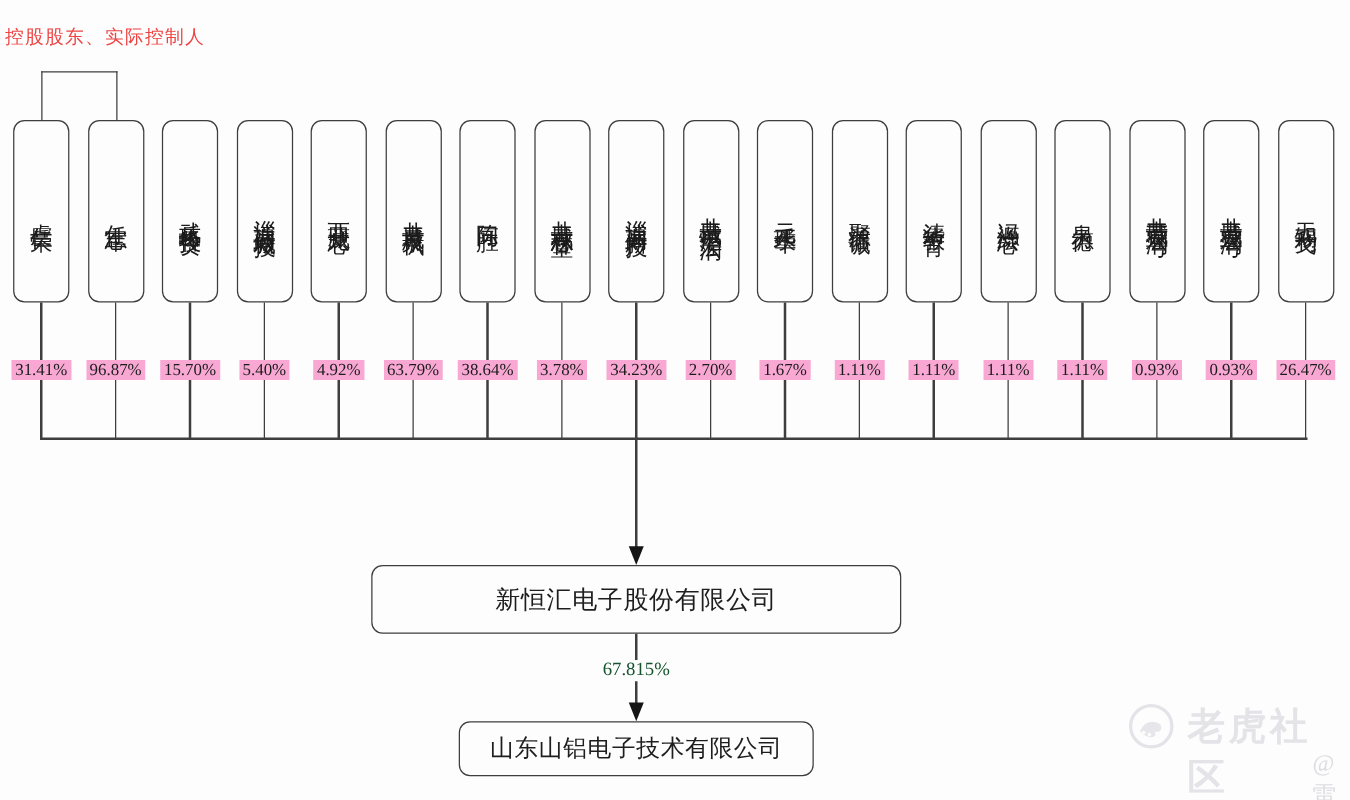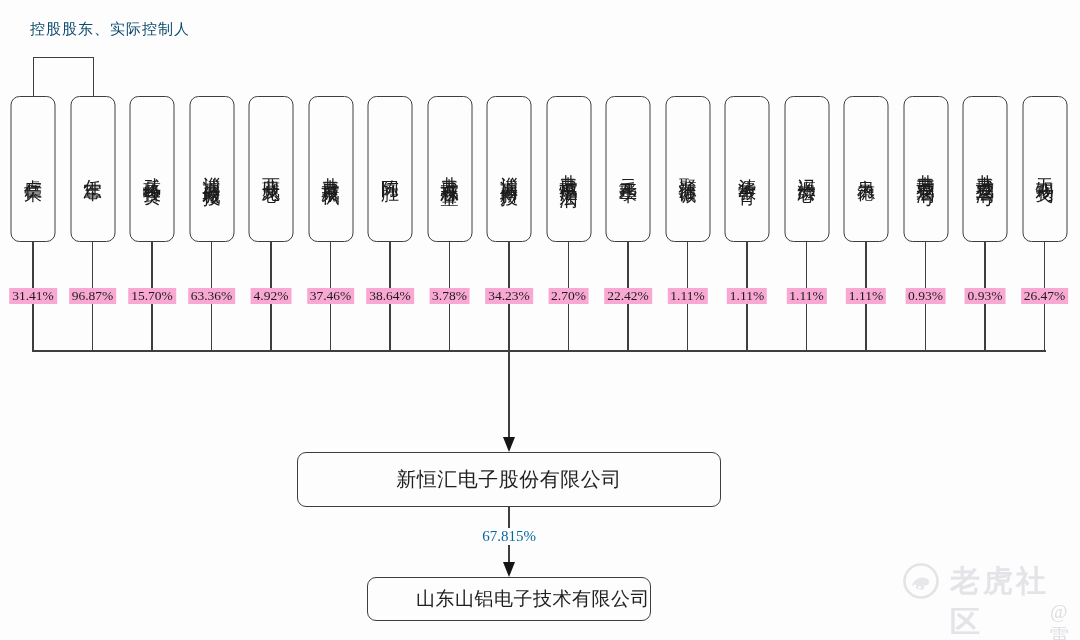--- a/index.html
+++ b/index.html
@@ -1,21 +1,21 @@
 <!DOCTYPE html>
 <html><head>
 <meta charset="utf-8">
 <style>
   html,body{margin:0;padding:0;background:#fdfdfd;}
   #canvas{
     position:relative;width:1080px;height:640px;background:#fdfdfd;overflow:hidden;
     font-family:"Liberation Serif","DejaVu Serif",serif;color:#1e1e1e;
   }
   
-  .top-label{position:absolute;left:30px;top:20px;font-size:15px;letter-spacing:1px;color:#0c4a6e;}
+  .top-label{position:absolute;left:4px;top:20px;font-size:15px;letter-spacing:1px;color:#ef4444;}
   
   .bracket{position:absolute;left:33px;top:57px;width:59px;height:41px;
     border:1.6px solid #3e3e3e;border-bottom:none;}
   
   .sh-group{position:absolute;top:0;width:0;height:100%;}
   .sh-box{position:absolute;left:0;top:96px;width:45px;height:146px;transform:translateX(-50%);
     box-sizing:border-box;border:1.6px solid #3e3e3e;border-radius:9px;background:#fdfdfd;
     display:flex;align-items:center;justify-content:center;z-index:2;}
   .sh-name{writing-mode:vertical-rl;text-orientation:upright;font-size:18px;line-height:1;
     letter-spacing:2.5px;color:#1b1b1b;}
@@ -26,27 +26,27 @@
   .bus-line{position:absolute;left:32px;top:350px;width:1014px;height:1.6px;background:#3e3e3e;}
   .v-line{position:absolute;width:1.6px;background:#3e3e3e;}
   .down1{left:508.2px;top:350px;height:89px;}
   .down2{left:508.2px;top:507px;height:56px;}
   .arrowhead{position:absolute;width:0;height:0;
     border-left:6px solid transparent;border-right:6px solid transparent;
     border-top:15px solid #151515;}
   .arrow1{left:503px;top:437px;}
   .arrow2{left:503px;top:562px;}
   .mid-pct{position:absolute;left:509px;top:528px;transform:translateX(-50%);z-index:3;
-    background:#fdfdfd;padding:0 4px;font-size:15px;color:#0369a1;white-space:nowrap;}
+    background:#fdfdfd;padding:0 4px;font-size:15px;color:#14532d;white-space:nowrap;}
   
   .company-box{position:absolute;box-sizing:border-box;border:1.6px solid #3e3e3e;border-radius:9px;
     background:#fdfdfd;display:flex;align-items:center;justify-content:center;z-index:2;}
   .issuer-box{left:297px;top:452px;width:424px;height:55px;}
   .issuer-box .company-name{font-size:20px;letter-spacing:0.5px;}
-  .subsidiary-box{left:367px;top:577px;width:284px;height:44px;justify-content:flex-end;}
+  .subsidiary-box{left:367px;top:577px;width:284px;height:44px;}
   .subsidiary-box .company-name{font-size:19px;letter-spacing:0.5px;}
   
   .wm-logo{position:absolute;left:902px;top:562px;width:38px;height:38px;}
   .wm-brand{position:absolute;left:950px;top:561px;font-size:30px;font-weight:bold;
     letter-spacing:3px;color:#e3e3e8;font-family:"Liberation Sans","DejaVu Sans",sans-serif;}
   .wm-author{position:absolute;left:1002px;top:601px;font-size:19px;color:#dcdce1;
     font-family:Liberation Serif, serif;margin-left:48px;}
 </style>
 </head>
 <body>
@@ -80,37 +80,37 @@
       </div>
       <div class="sh-line"></div>
       <div class="sh-pct">15.70%</div>
     </div>
 
     <div class="sh-group" style="left: 211.5px;">
       <div class="sh-box">
         <span class="sh-name">淄博高新城投</span>
       </div>
       <div class="sh-line"></div>
-      <div class="sh-pct">63.36%</div>
+      <div class="sh-pct">5.40%</div>
     </div>
 
     <div class="sh-group" style="left: 271px;">
       <div class="sh-box">
         <span class="sh-name">西藏龙芯</span>
       </div>
       <div class="sh-line"></div>
       <div class="sh-pct">4.92%</div>
     </div>
 
     <div class="sh-group" style="left: 330.5px;">
       <div class="sh-box">
         <span class="sh-name">共青城景枫</span>
       </div>
       <div class="sh-line"></div>
-      <div class="sh-pct">37.46%</div>
+      <div class="sh-pct">63.79%</div>
     </div>
 
     <div class="sh-group" style="left: 390px;">
       <div class="sh-box">
         <span class="sh-name">陈同胜</span>
       </div>
       <div class="sh-line"></div>
       <div class="sh-pct">38.64%</div>
     </div>
 
@@ -136,21 +136,21 @@
       </div>
       <div class="sh-line"></div>
       <div class="sh-pct">2.70%</div>
     </div>
 
     <div class="sh-group" style="left: 628px;">
       <div class="sh-box">
         <span class="sh-name">元禾璞华</span>
       </div>
       <div class="sh-line"></div>
-      <div class="sh-pct">22.42%</div>
+      <div class="sh-pct">1.67%</div>
     </div>
 
     <div class="sh-group" style="left: 687.5px;">
       <div class="sh-box">
         <span class="sh-name">聚源信诚</span>
       </div>
       <div class="sh-line"></div>
       <div class="sh-pct">1.11%</div>
     </div>
 

